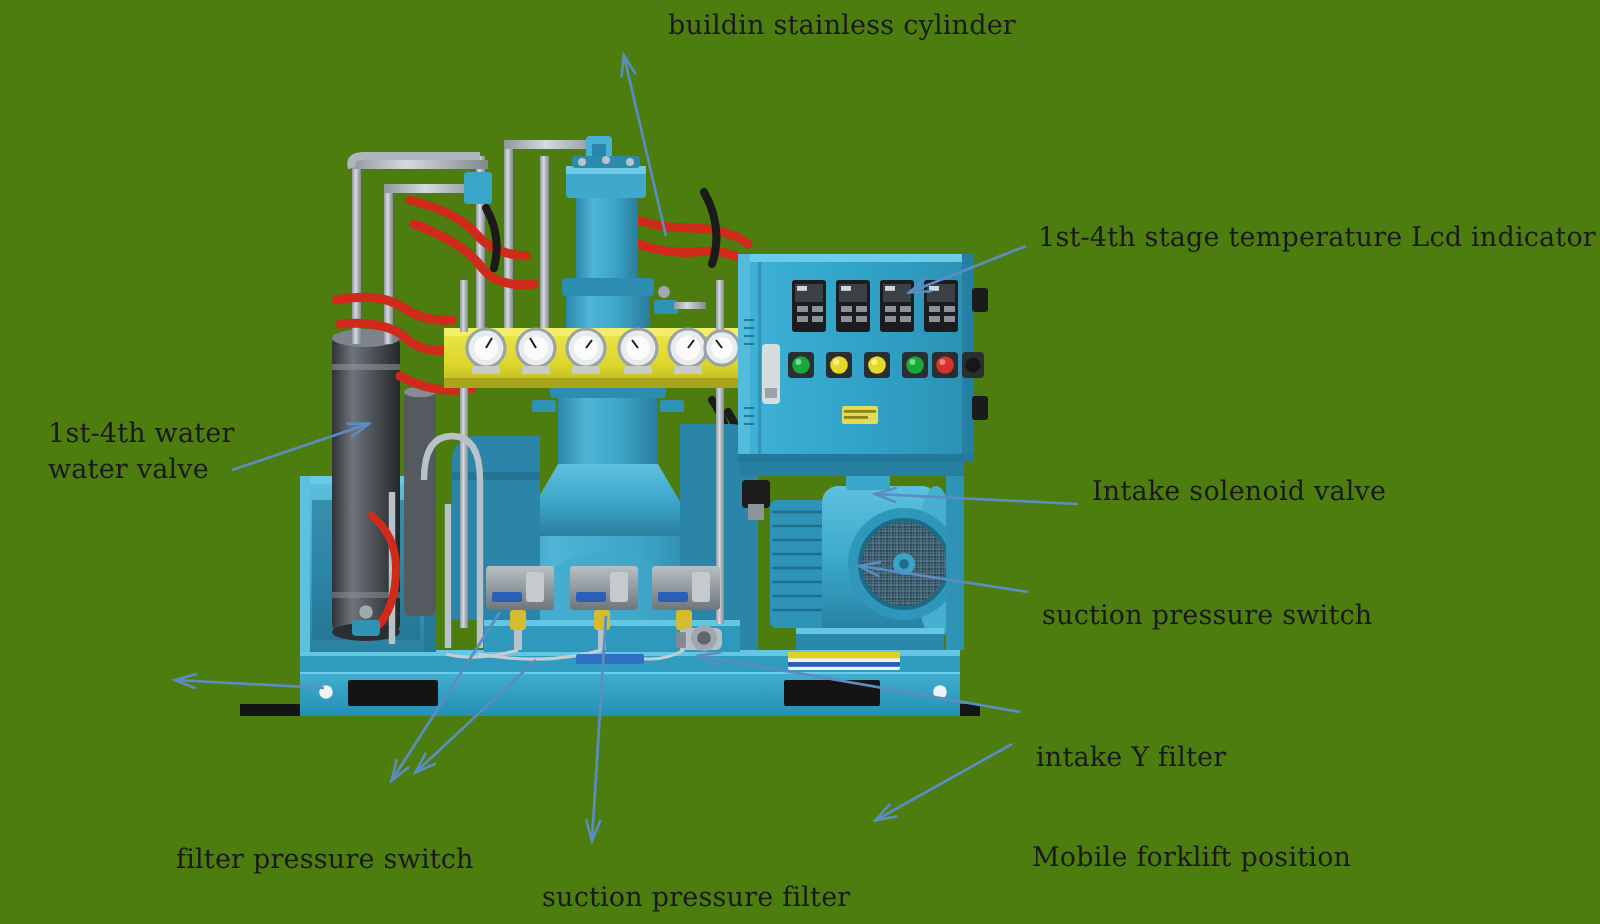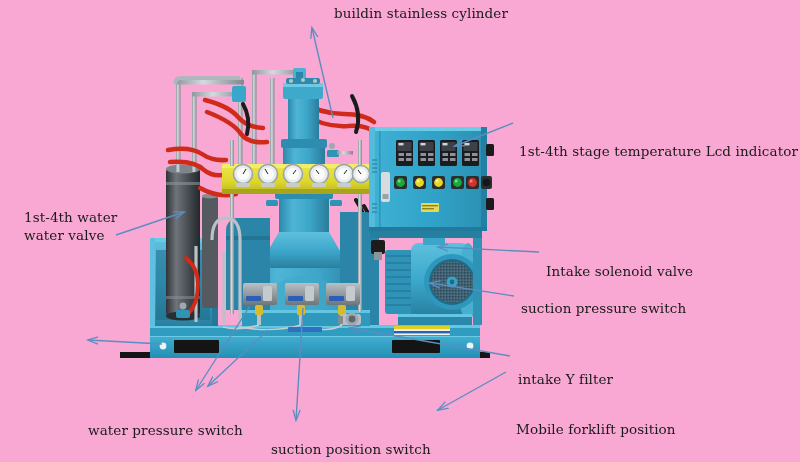--- a/index.html
+++ b/index.html
@@ -8,21 +8,21 @@
     padding: 0;
     background: #ffffff;
   }
   body {
     font-family: "DejaVu Serif", "Liberation Serif", serif;
   }
   #stage {
     position: relative;
     width: 800px;
     height: 462px;
-    background: #f9a8d4;
+    background: #4d7c0f;
     overflow: hidden;
   }
   #svg-layer {
     position: absolute;
     left: 0; top: 0;
     width: 800px;
     height: 462px;
   }
   .callout {
     position: absolute;
@@ -460,32 +460,32 @@
       <line x1="162" y1="344" x2="88" y2="340"></line>
     </g>
 
     <g stroke="#5b8dc0" stroke-width="1.35" fill="none" marker-end="url(#arrowhead)">
       <line x1="268" y1="330" x2="208" y2="386"></line>
     </g>
   </svg>
 
   <div class="callout" style="left:334px; top:4px;">buildin stainless cylinder</div>
 
-  <div class="callout" style="left:519px; top:142px;">1st-4th stage temperature Lcd indicator</div>
+  <div class="callout" style="left:519px; top:110px;">1st-4th stage temperature Lcd indicator</div>
 
   <div class="callout two-line" style="left:24px; top:208px; width:180px;">
     <div>1st-4th water</div>
     <div>water valve</div>
   </div>
 
-  <div class="callout" style="left:546px; top:262px;">Intake solenoid valve</div>
+  <div class="callout" style="left:546px; top:237px;">Intake solenoid valve</div>
 
   <div class="callout" style="left:521px; top:299px;">suction pressure switch</div>
 
   <div class="callout" style="left:518px; top:370px;">intake Y filter</div>
 
   <div class="callout" style="left:516px; top:420px;">Mobile forklift position</div>
 
-  <div class="callout" style="left:88px; top:421px;">water pressure switch</div>
-
-  <div class="callout" style="left:271px; top:440px;">suction position switch</div>
+  <div class="callout" style="left:88px; top:421px;">filter pressure switch</div>
+
+  <div class="callout" style="left:271px; top:440px;">suction pressure filter</div>
 
 </div>
 
 </body></html>

